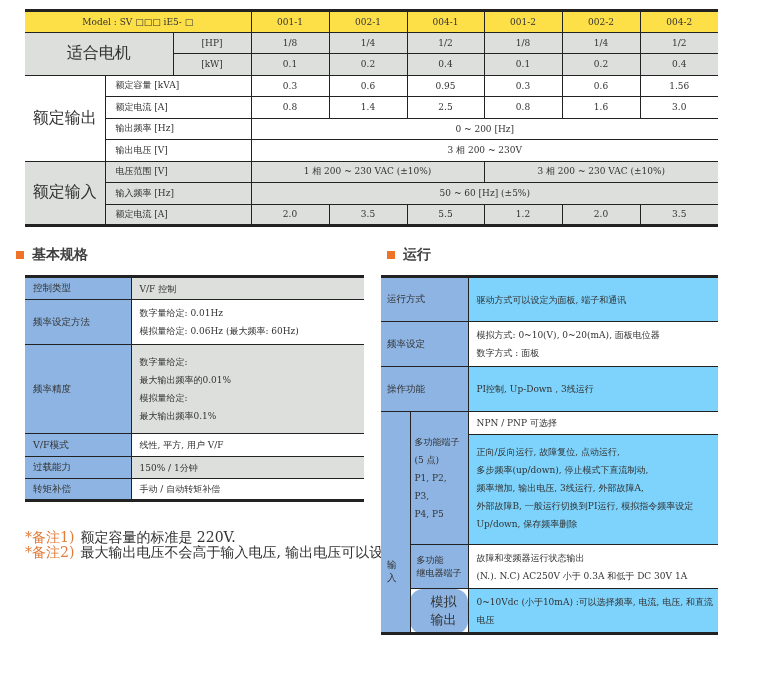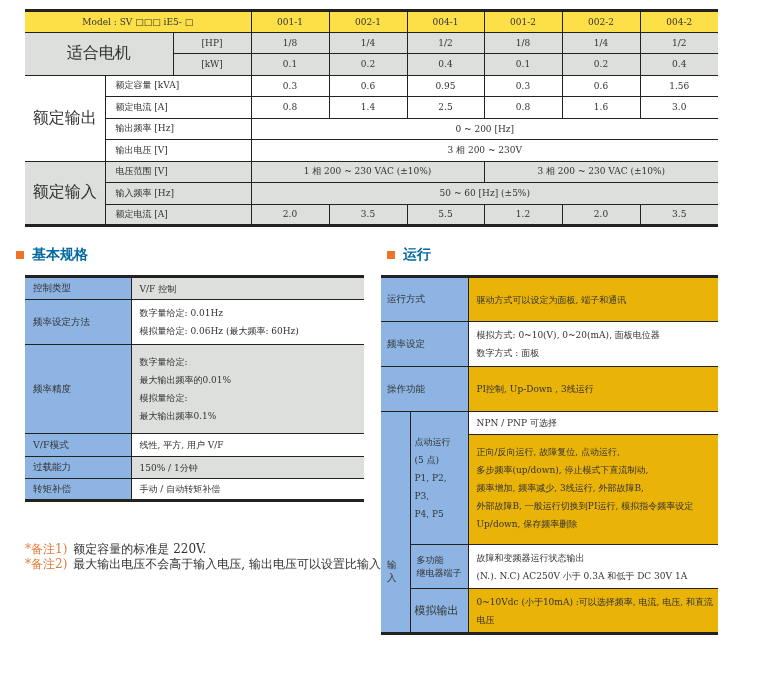--- a/index.html
+++ b/index.html
@@ -12,35 +12,35 @@
   
   #top-table { left: 25px; top: 9px; width: 693px; border-top: 3px solid #222; border-bottom: 3px solid #222; }
   #top-table td { height: 21.5px; text-align: center; border-right: 1px solid #222; }
   #top-table td:last-child { border-right: none; }
   #top-table .hdr td { background: #fde047; }
   #top-table .grey td, #top-table td.grey { background: #dcdfdc; }
   #top-table td.left { text-align: left; padding-left: 10px; }
   #top-table td.lbl { font-size: 16px; }
 
   .sec-title { position: absolute; display: flex; align-items: center; gap: 8px;
-    font-family: "DejaVu Sans", "Liberation Sans", sans-serif; font-size: 14px; color: #0369a1; font-weight: bold; }
+    font-family: "DejaVu Sans", "Liberation Sans", sans-serif; font-size: 14px; color: #404040; font-weight: bold; }
   .sq { width: 8px; height: 8px; background: #ee7326; display: inline-block; }
 
   #basic-table { left: 25px; top: 275px; width: 339px; border-top: 3px solid #222; border-bottom: 3px solid #222; }
   #basic-table td.k { background: #8db4e2; width: 106px; border-right: 1px solid #222; font-size: 9.5px; padding-left: 8px; margin-left: 20px; }
   #basic-table td.v { font-size: 9px; padding-left: 8px; line-height: 18px; }
   #basic-table tr.g td.v { background: #dcdfdc; }
 
   #run-table { left: 381px; top: 275px; width: 337px; border-top: 3px solid #222; border-bottom: 3px solid #222; }
   #run-table td.k { background: #8db4e2; border-right: 1px solid #222; font-size: 9.5px; padding-left: 6px; }
   #run-table td.v { font-size: 9px; padding-left: 8px; line-height: 18px; }
-  #run-table .g td.v, #run-table td.v.g { background: #eab308; }
+  #run-table .g td.v, #run-table td.v.g { background: #7dd3fc; }
   #run-table td.w { background: #ffffff; }
 
-  .notes { position: absolute; left: 25px; top: 542px; font-size: 12px; line-height: 15px; color: #333; }
+  .notes { position: absolute; left: 25px; top: 530px; font-size: 14px; line-height: 15px; color: #333; }
   .notes .tag { color: #e07b39; margin-right: 6px; }
 </style>
 </head>
 <body>
 
 <table id="top-table" class="spec">
   <colgroup>
     <col style="width:80px">
       <col style="width:68px">
       <col style="width:78px">
@@ -211,44 +211,44 @@
   </tr>
   <tr class="g" style="height:45px">
     <td class="k" colspan="2">操作功能</td>
     <td class="v">
           <div>PI控制, Up-Down , 3线运行</div>
         </td>
   </tr>
   <tr style="height:23px">
     <td class="k" rowspan="4" style="vertical-align:middle; padding-top:100px;">输入</td>
     <td class="k" rowspan="2" style="line-height:18px; font-size:9px; padding-left:4px; border-bottom:1px solid #222;">
-      <div>点动运行</div>
+      <div>多功能端子</div>
       <div>(5 点)</div>
       <div>P1, P2, P3,</div>
       <div>P4, P5</div>
     </td>
     <td class="v w">NPN / PNP 可选择</td>
   </tr>
   <tr style="height:110px">
     <td class="v g" style="vertical-align:top; padding-top:8px;">
       <div>正向/反向运行, 故障复位, 点动运行,</div>
       <div>多步频率(up/down), 停止模式下直流制动,</div>
-      <div>频率增加, 频率减少, 3线运行, 外部故障B,</div>
+      <div>频率增加, 输出电压, 3线运行, 外部故障A,</div>
       <div>外部故障B, 一般运行切换到PI运行, 模拟指令频率设定</div>
       <div>Up/down, 保存频率删除</div>
     </td>
   </tr>
   <tr style="height:44px">
     <td class="k" style="font-size:9px; line-height:13px;">
       <div>多功能</div>
       <div>继电器端子</div>
     </td>
     <td class="v w">
       <div>故障和变频器运行状态输出</div>
           <div>(N.). N.C) AC250V 小于 0.3A 和低于 DC 30V 1A</div>
     </td>
   </tr>
   <tr style="height:45px">
-    <td class="k" style="font-size:11px; padding-left:4px;">模拟输出</td>
+    <td class="k" style="font-size:13px; padding-left:20px;border-radius:13px;">模拟输出</td>
     <td class="v g">0~10Vdc (小于10mA) :可以选择频率, 电流, 电压, 和直流电压</td>
   </tr>
 </tbody>
   </table>
 
 </body></html>

